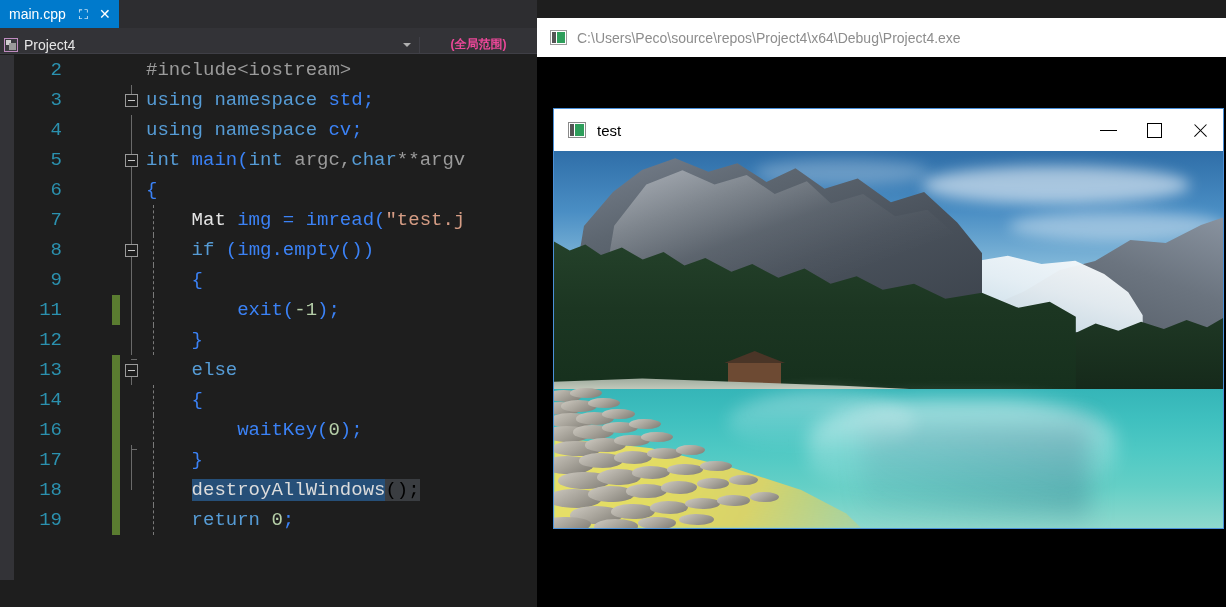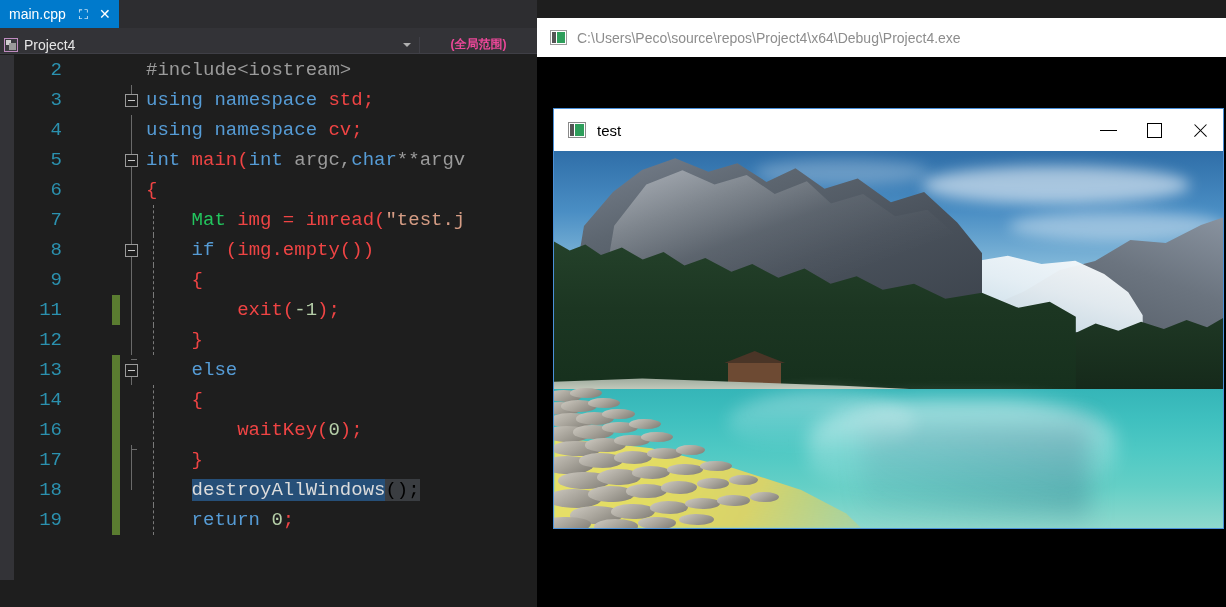--- a/index.html
+++ b/index.html
@@ -39,21 +39,21 @@
   .chbar.green{background:#5a7c30;}
   .glyph{position:absolute;left:111px;top:9px;width:13px;height:13px;border:1px solid #9a9a9a;
          box-sizing:border-box;background:#1e1e1e;}
   .glyph::after{content:"";position:absolute;left:2px;top:5px;width:7px;height:1px;background:#c8c8c8;}
   .vline{position:absolute;top:0;width:1px;height:30px;background:#6a6a6a;}
   .vline.dash{background:transparent;border-left:1px dashed #7a7a7a;width:0;}
   .vline.half-top{height:15px;top:15px;}
   .vline.half-bot{height:15px;top:0;}
   .hstub{position:absolute;width:6px;height:1px;background:#6a6a6a;}
   .txt{position:absolute;left:132px;top:0;}
-  .k{color:#569cd6;} .id{color:#ef4444;} .s{color:#d69d85;} .t{color:#22c55e;}
+  .k{color:#569cd6;} .id{color:#3b82f6;} .s{color:#d69d85;} .t{color:#e5e5e5;}
   .n{color:#b5cea8;} .pp{color:#9b9b9b;}
   .selhl{background:#264f78;color:#dcdcdc;}
   .sellt{background:#3a3d41;}
 
   .vs-status{position:absolute;left:0;top:580px;width:537px;height:27px;background:#2d2d30;
              border-top:1px solid #3f3f46;box-sizing:border-box;display:flex;align-items:center;}
   .zoom-box{display:flex;align-items:center;padding-left:2px;width:90px;}
   .zoom-val{color:#c8a02a;font-size:14px;}
   .zoom-caret{width:0;height:0;border-left:5px solid transparent;border-right:5px solid transparent;
               border-top:5px solid #c8c8c8;margin-left:14px;}

